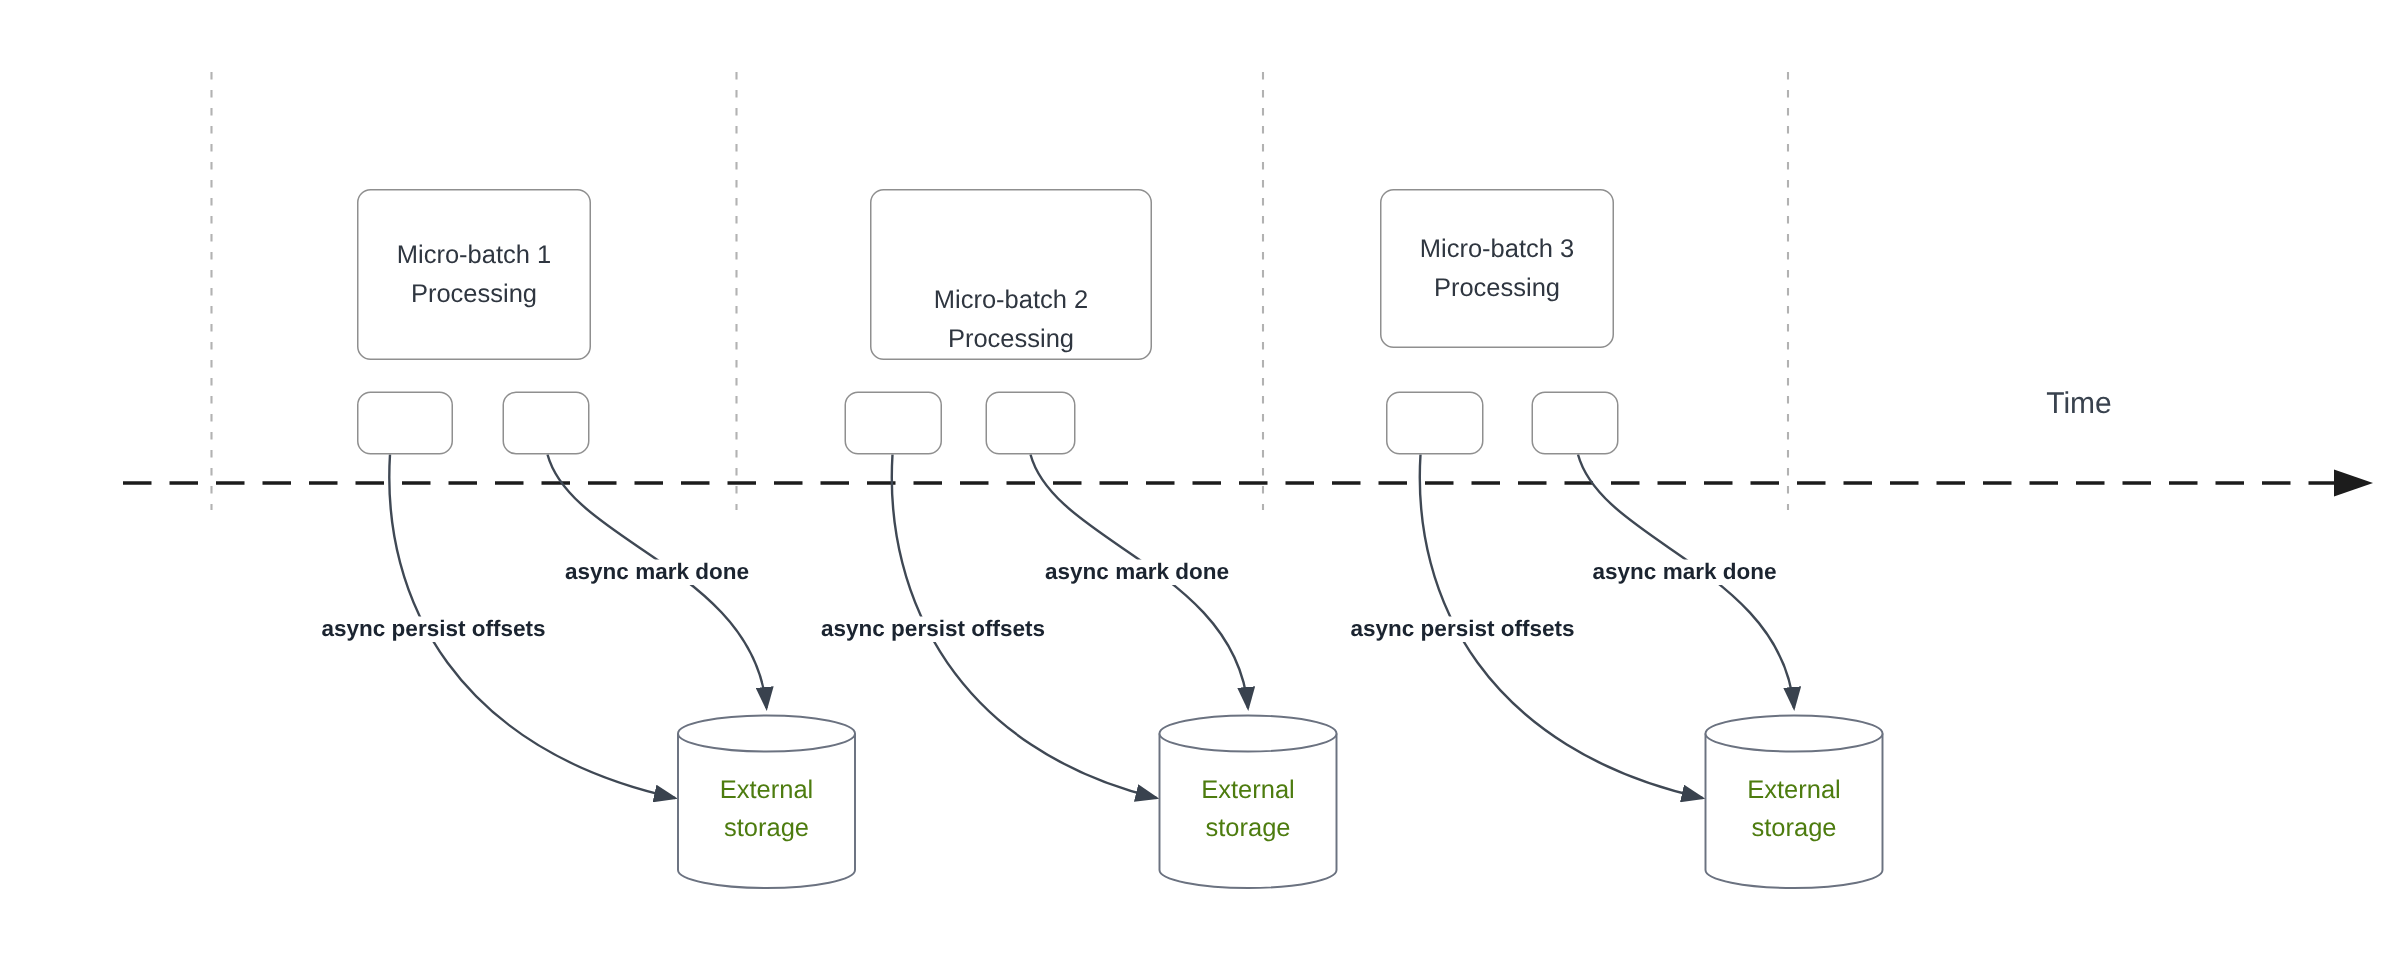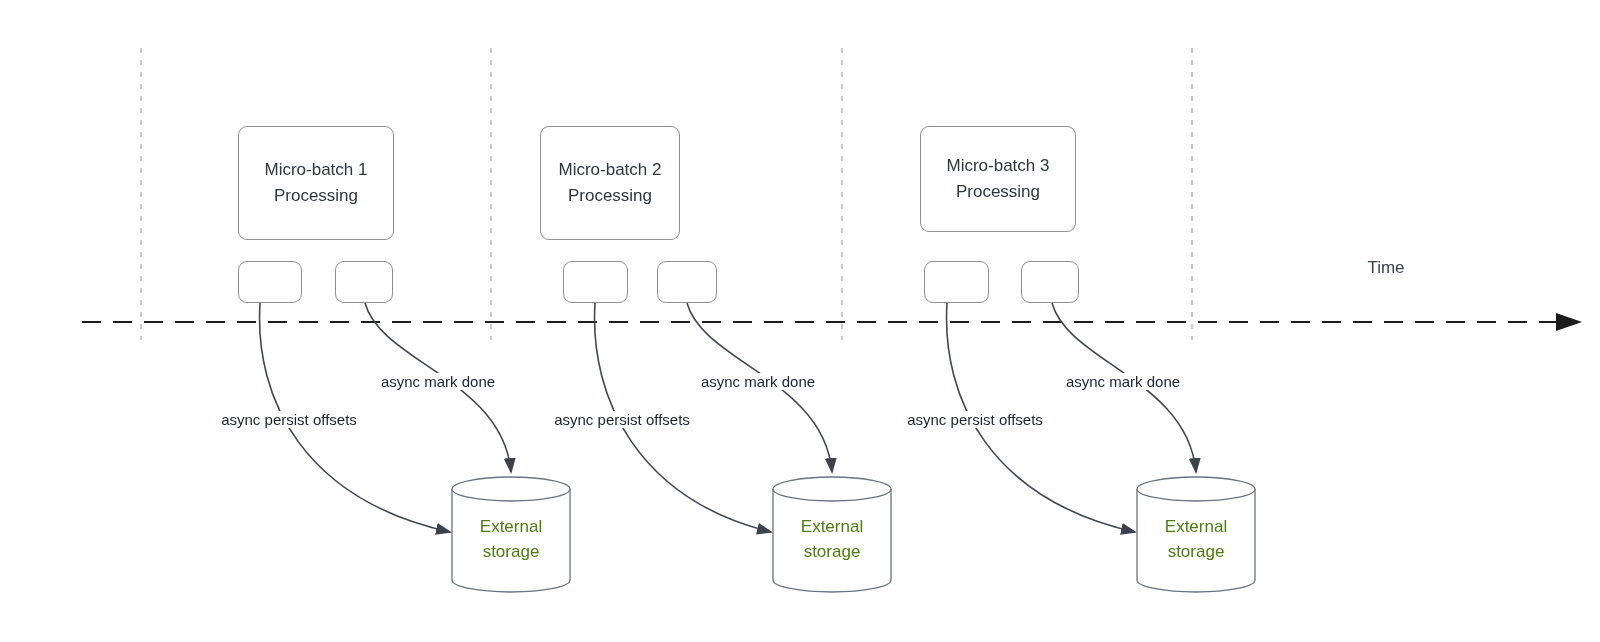--- a/index.html
+++ b/index.html
@@ -66,37 +66,37 @@
     border: 1px solid #8f8f8f;
     border-radius: 9px;
     background: #ffffff;
   }
   .flow-label {
     position: absolute;
     transform: translateX(-50%);
     background: #ffffff;
     padding: 0 3px;
     font-size: 15px;
-    font-weight: normal;
+    font-weight: bold;
     color: #1b2430;
     white-space: nowrap;
   }
   .storage-label {
     position: absolute;
     width: 118px;
     text-align: center;
     font-size: 17px;
     line-height: 25px;
     color: #4d7c0f;
   }
   .time-label {
     position: absolute;
     width: 90px;
     text-align: center;
-    font-size: 17px;
+    font-size: 20px;
     color: #39424e;
   }
 </style>
 </head>
 <body>
 
 <div class="canvas">
 
   <svg class="layer-svg" viewBox="0 0 1600 642">
     <defs>
@@ -142,21 +142,21 @@
   </div>
   <div class="small-node" style="left:238px; top:261px; width:64px; height:42px;"></div>
   <div class="small-node" style="left:335px; top:261px; width:58px; height:42px;"></div>
   <div class="flow-label" style="left:289px; top:411px;">async persist offsets</div>
   <div class="flow-label" style="left:438px; top:373px;">async mark done</div>
   <div class="storage-label" style="left:452px; top:514px;">
     <div>External</div>
     <div>storage</div>
   </div>
 
-  <div class="proc-box" style="left:540px; top:126px; width:140px; height:114px;">
+  <div class="proc-box" style="left:580px; top:126px; width:188px; height:114px;justify-content:flex-end;">
     <span>Micro-batch 2</span>
     <span>Processing</span>
   </div>
   <div class="small-node" style="left:563px; top:261px; width:65px; height:42px;"></div>
   <div class="small-node" style="left:657px; top:261px; width:60px; height:42px;"></div>
   <div class="flow-label" style="left:622px; top:411px;">async persist offsets</div>
   <div class="flow-label" style="left:758px; top:373px;">async mark done</div>
   <div class="storage-label" style="left:773px; top:514px;">
     <div>External</div>
     <div>storage</div>

